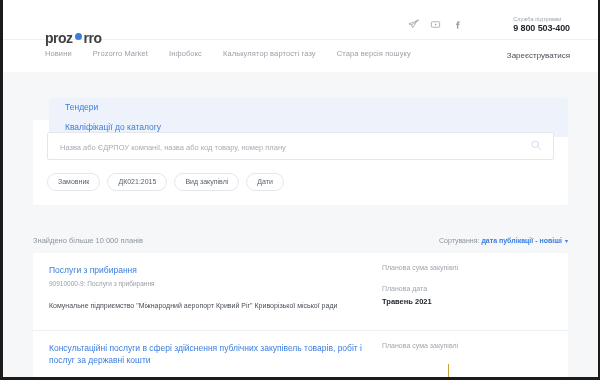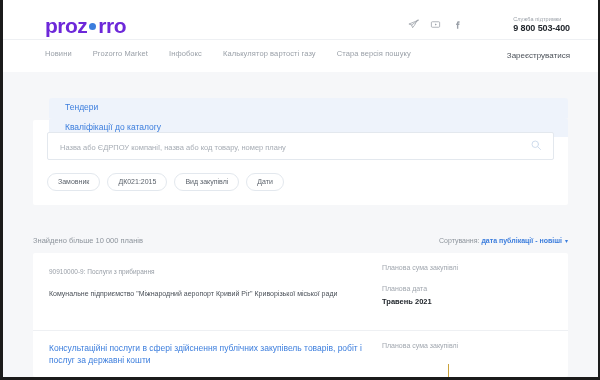--- a/index.html
+++ b/index.html
@@ -34,24 +34,24 @@
 
   
   .header {
     background: #ffffff;
     height: 72px;
     position: relative;
   }
   .logo {
     position: absolute;
     left: 42px;
-    top: 14px;
-    font-size: 21px;
+    top: 30px;
+    font-size: 14px;
     font-weight: bold;
-    color: #6d28d9;
+    color: #404040;
     letter-spacing: -0.5px;
     white-space: nowrap;
   }
   .logo .dot {
     display: inline-block;
     width: 7px;
     height: 7px;
     border-radius: 50%;
     background: #3b7ddd;
     margin: 0 2px;
@@ -359,20 +359,21 @@
         <span>Сортування:</span>
         <span class="sort-value">дата публікації - новіші</span>
         <span class="sort-caret">▾</span>
       </div>
     </div>
 
     <div class="results-list">
 
       <div class="result-row">
         <div class="result-left">
+          <div class="result-title">Послуги з прибирання</div>
           <div class="result-code">90910000-9: Послуги з прибирання</div>
           <div class="result-org">Комунальне підприємство "Міжнародний аеропорт Кривий Ріг" Криворізької міської ради</div>
         </div>
         <div class="result-right">
           <div class="field">
             <div class="field-label">Планова сума закупівлі</div>
             <div class="field-value"></div>
           </div>
           <div class="field">
             <div class="field-label">Планова дата</div>

